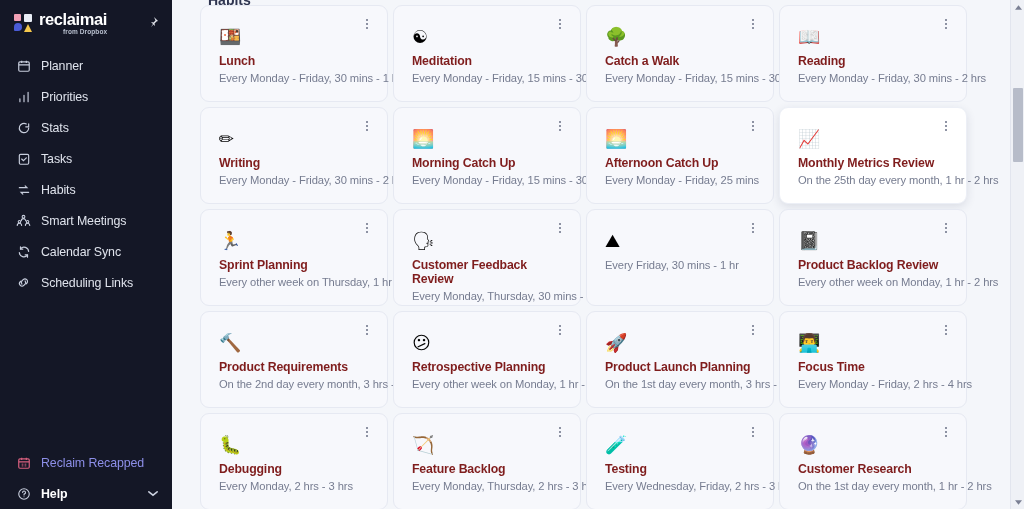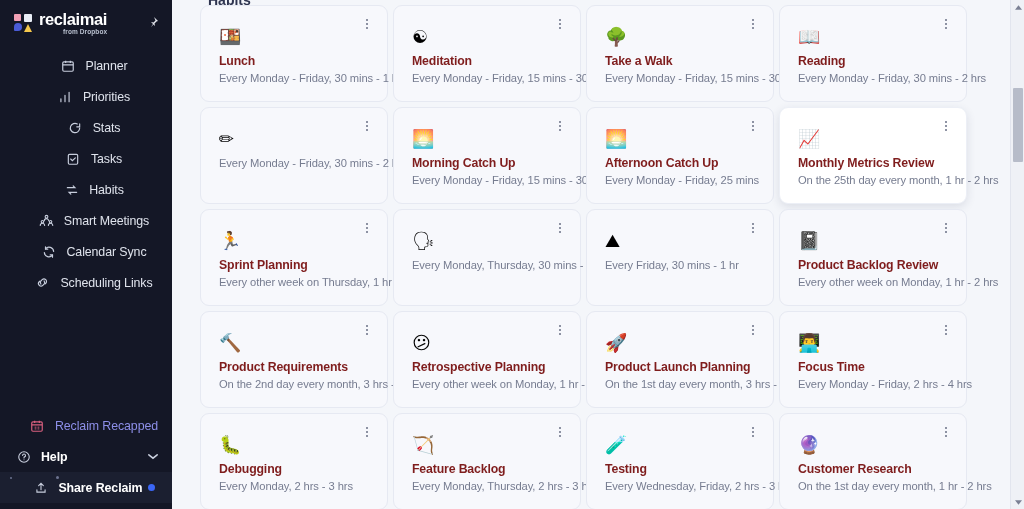--- a/index.html
+++ b/index.html
@@ -51,30 +51,29 @@
     display: flex; align-items: center; justify-content: center;
     font-size: 12px; line-height: 1;
   }
   .nav { padding-top: 4px; }
   .nav-item {
     display: flex; align-items: center;
     height: 31px; padding-left: 15px;
     color: #dfe3ec; font-size: 12.4px; font-weight: 500;
     cursor: pointer;
     letter-spacing: -0.1px;
-    justify-content: center;
   }
   .nav-ico {
     width: 17px; height: 17px; margin-right: 9px;
     display: flex; align-items: center; justify-content: center;
     flex: 0 0 17px; color: #c8cedd;
   }
   .nav-ico svg { display: block; }
   .spacer { flex: 1 1 auto; }
-  .bottom-nav { padding-bottom: 6px; }
+  .bottom-nav { }
   .nav-item.recap { color: #8d8fe8; font-weight: 500; }
   .nav-item.recap .nav-ico { color: #d9607f; }
   .nav-item.help { color: #ffffff; font-weight: 700; }
   .chev {
     margin-left: auto; margin-right: 14px;
     font-size: 9px; color: #ccd2e0;
   }
   .nav-item.share {
     background: #1b1f30; color: #ffffff; font-weight: 700;
     position: relative;
@@ -311,32 +310,20 @@
             </svg>
         </span>
         <span>Help</span>
         <span class="chev">
           <svg width="10" height="7" viewBox="0 0 12 8" fill="none" stroke="currentColor" stroke-width="1.8" stroke-linecap="round">
               <path d="M1 2l5 4 5-4"></path>
             </svg>
         </span>
       </div>
 
-      <div class="nav-item share">
-        <span class="sparkle sp1"></span>
-        <span class="sparkle sp2"></span>
-        <span class="nav-ico">
-          <svg width="14" height="14" viewBox="0 0 24 24" fill="none" stroke="currentColor" stroke-width="1.9" stroke-linecap="round">
-              <path d="M5 15v4h14v-4"></path>
-              <path d="M12 4v11M8 8l4-4 4 4"></path>
-            </svg>
-        </span>
-        <span>Share Reclaim</span>
-        <span class="blue-dot"></span>
-      </div>
 
     </div>
   </aside>
 
   <main class="main">
     <div class="board">
       <div class="section-title">Habits</div>
       <div class="grid-wrap" id="cards-grid">
           <div class="card">
             <div class="card-menu">
@@ -358,40 +345,41 @@
             <div class="card-title">Meditation</div>
             <div class="card-sub">Every Monday - Friday, 15 mins - 30 mins</div>
           </div>
           <div class="card">
             <div class="card-menu">
               <i></i>
               <i></i>
               <i></i>
             </div>
             <span class="card-emoji">🌳</span>
-            <div class="card-title">Take a Walk</div>
+            <div class="card-title">Catch a Walk</div>
             <div class="card-sub">Every Monday - Friday, 15 mins - 30 mins</div>
           </div>
           <div class="card">
             <div class="card-menu">
               <i></i>
               <i></i>
               <i></i>
             </div>
             <span class="card-emoji">📖</span>
             <div class="card-title">Reading</div>
             <div class="card-sub">Every Monday - Friday, 30 mins - 2 hrs</div>
           </div>
           <div class="card">
             <div class="card-menu">
               <i></i>
               <i></i>
               <i></i>
             </div>
             <span class="card-emoji">✏</span>
+            <div class="card-title">Writing</div>
             <div class="card-sub">Every Monday - Friday, 30 mins - 2 hrs</div>
           </div>
           <div class="card">
             <div class="card-menu">
               <i></i>
               <i></i>
               <i></i>
             </div>
             <span class="card-emoji">🌅</span>
             <div class="card-title">Morning Catch Up</div>
@@ -427,20 +415,21 @@
             <div class="card-title">Sprint Planning</div>
             <div class="card-sub">Every other week on Thursday, 1 hr - 2 hrs</div>
           </div>
           <div class="card">
             <div class="card-menu">
               <i></i>
               <i></i>
               <i></i>
             </div>
             <span class="card-emoji">🗣</span>
+            <div class="card-title">Customer Feedback Review</div>
             <div class="card-sub">Every Monday, Thursday, 30 mins - 1 hr</div>
           </div>
           <div class="card">
             <div class="card-menu">
               <i></i>
               <i></i>
               <i></i>
             </div>
             <span class="card-emoji">⛰</span>
             <div class="card-sub">Every Friday, 30 mins - 1 hr</div>

